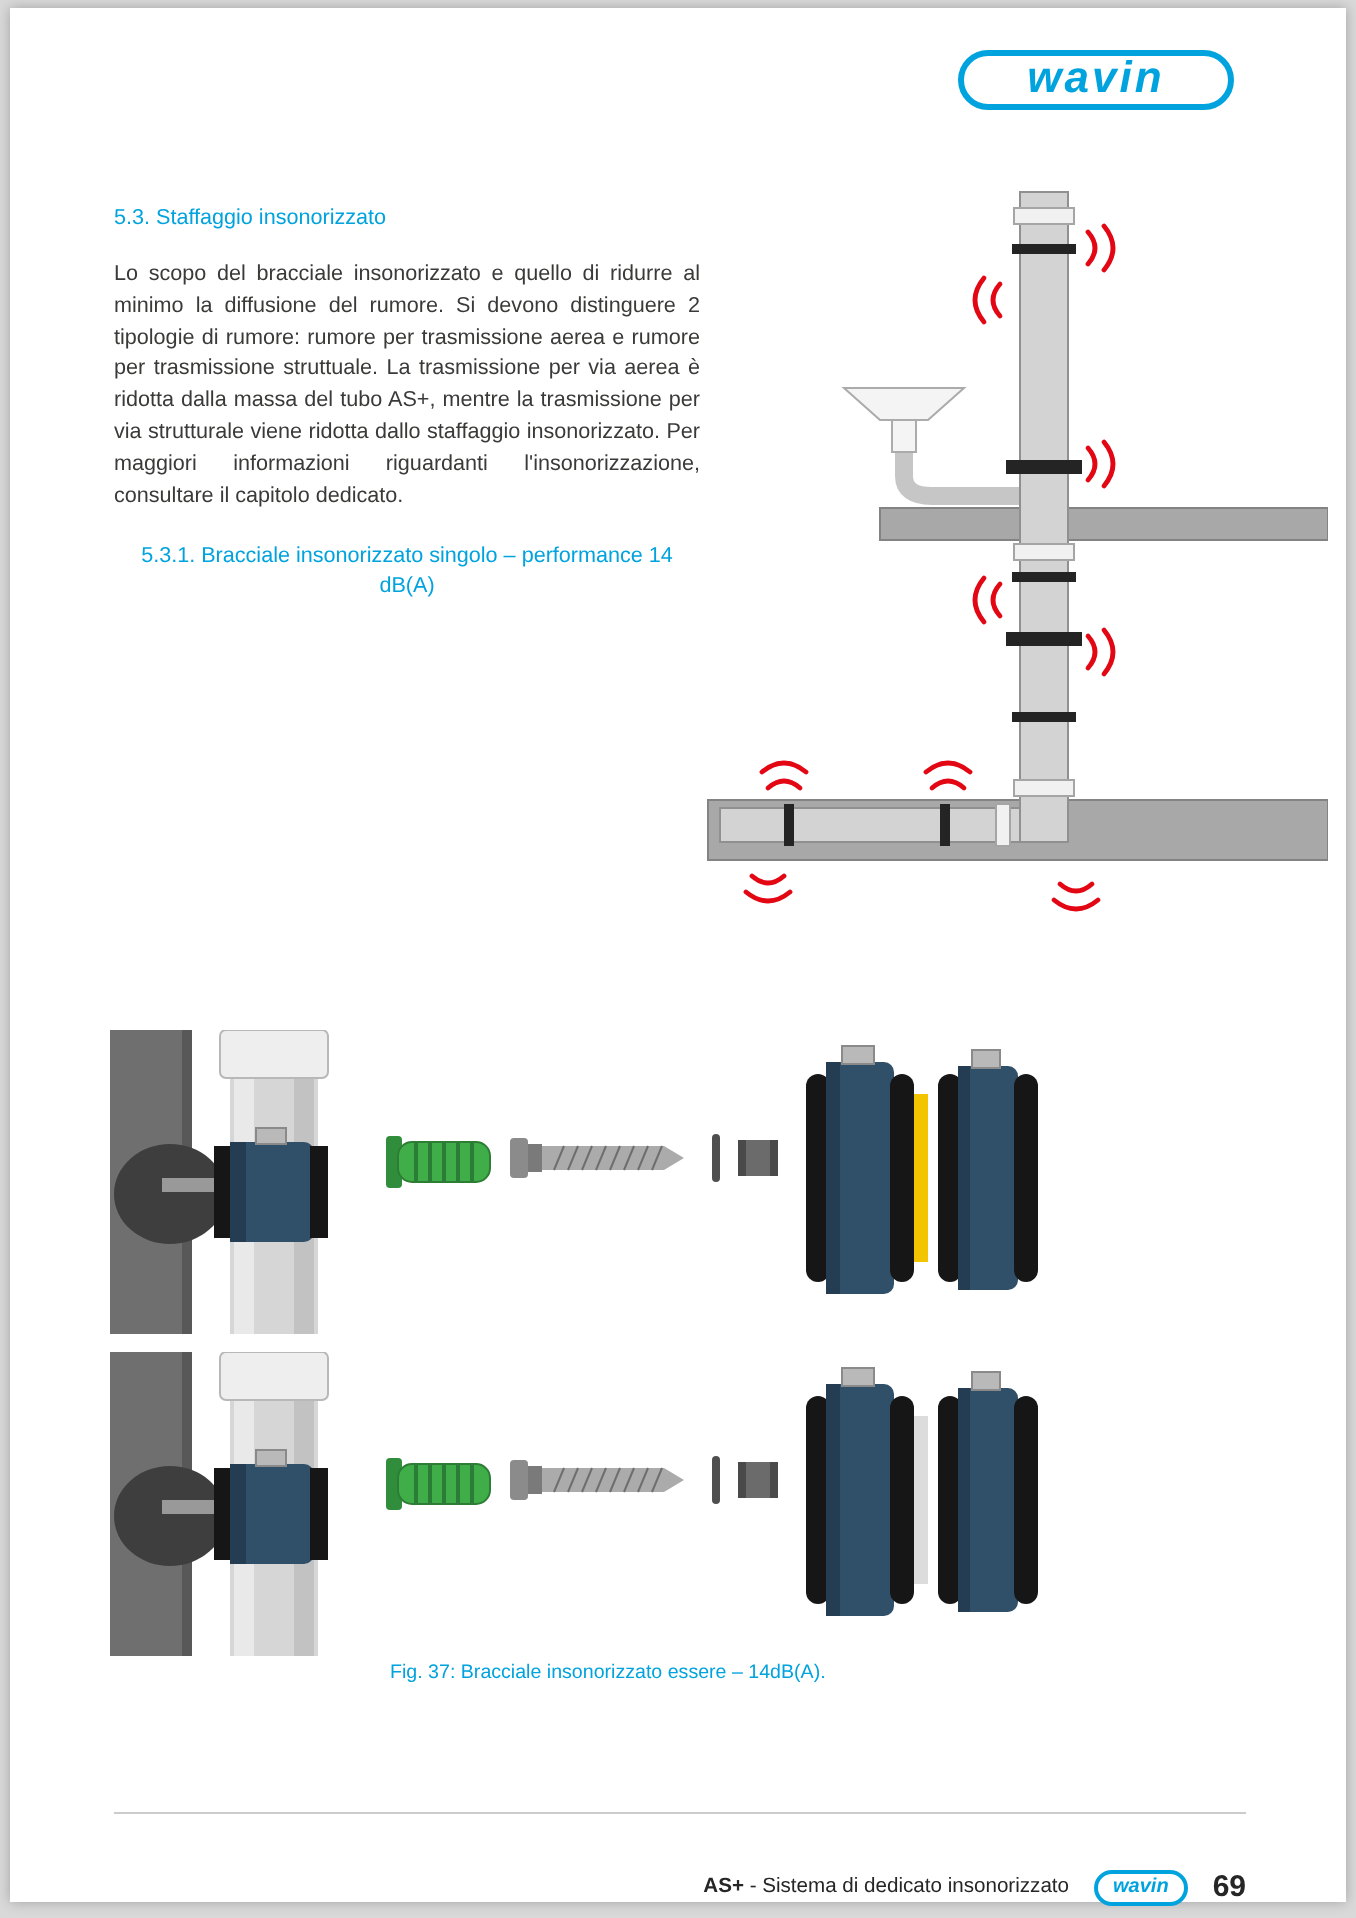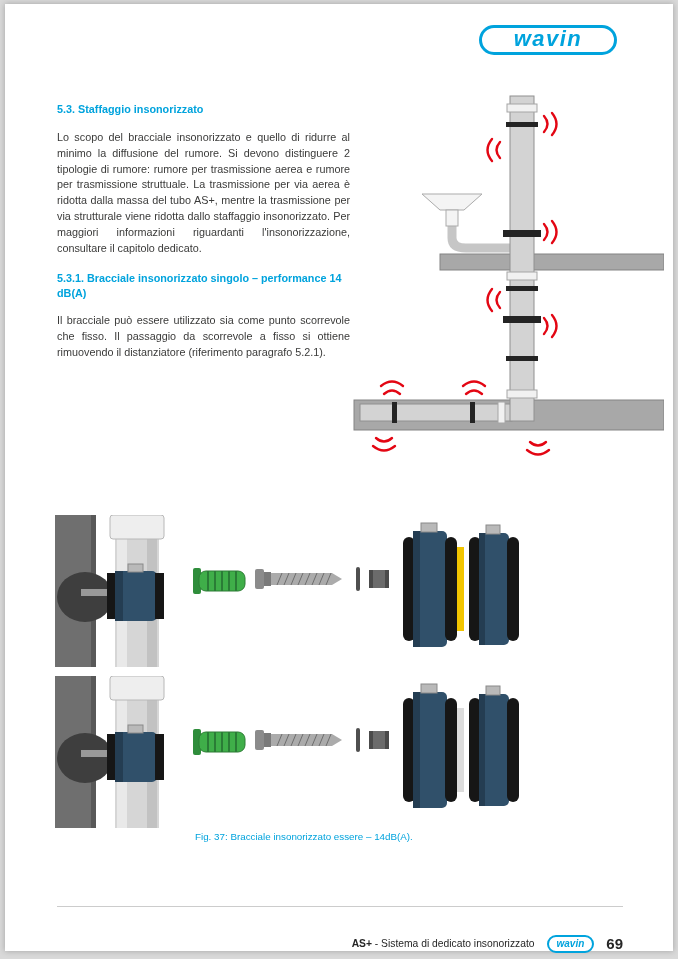--- a/index.html
+++ b/index.html
@@ -22,23 +22,23 @@
   }
   .logo-pill span{
     color:var(--brand-blue,#00a3dd);font-weight:bold;font-style:italic;
     font-size:22px;letter-spacing:1.5px;line-height:1;padding-bottom:2px;
   }
 
   
   .text-col{position:absolute;left:52px;top:98px;width:293px;color:var(--body-text,#3a3a39);}
   .text-col h2{
     font-size:10.8px;line-height:15px;color:var(--brand-blue,#00a3dd);
-    margin:0 0 13px;font-weight:bold;
-  }
-  .text-col h2.sub{margin-top:13px;margin-bottom:12px;}
+    margin:0 0 13px;font-weight:normal;
+  }
+  .text-col h2.sub{margin-top:13px;margin-bottom:12px;text-align:center;}
   .text-col p{
     font-size:10.8px;line-height:15.8px;text-align:justify;
     margin:0 0 15px;
   }
 
   
   .diagram{position:absolute;left:347px;top:90px;width:312px;height:392px;}
   .exploded{position:absolute;left:46px;width:482px;height:152px;}
   .exploded.one{top:511px;}
   .exploded.two{top:672px;}
@@ -106,21 +106,20 @@
 <div class="page">
 
   <div class="logo-pill">
     <span>wavin</span>
   </div>
 
   <section class="text-col">
     <h2>5.3. Staffaggio insonorizzato</h2>
     <p>Lo scopo del bracciale insonorizzato e quello di ridurre al minimo la diffusione del rumore. Si devono distinguere 2 tipologie di rumore: rumore per trasmissione aerea e rumore per trasmissione struttuale. La trasmissione per via aerea è ridotta dalla massa del tubo AS+, mentre la trasmissione per via strutturale viene ridotta dallo staffaggio insonorizzato. Per maggiori informazioni riguardanti l'insonorizzazione, consultare il capitolo dedicato.</p>
     <h2 class="sub">5.3.1. Bracciale insonorizzato singolo – performance 14 dB(A)</h2>
-    <p>Il bracciale può essere utilizzato sia come punto scorrevole che fisso. Il passaggio da scorrevole a fisso si ottiene rimuovendo il distanziatore (riferimento paragrafo 5.2.1).</p>
   </section>
 
   <figure class="diagram">
     <svg viewBox="0 0 312 392" width="312" height="392">
       <defs>
         <g id="wave-r">
           <path d="M0,2 Q7,10 0,18"></path>
           <path d="M8,-1 Q17,10 8,21"></path>
         </g>
       </defs>

